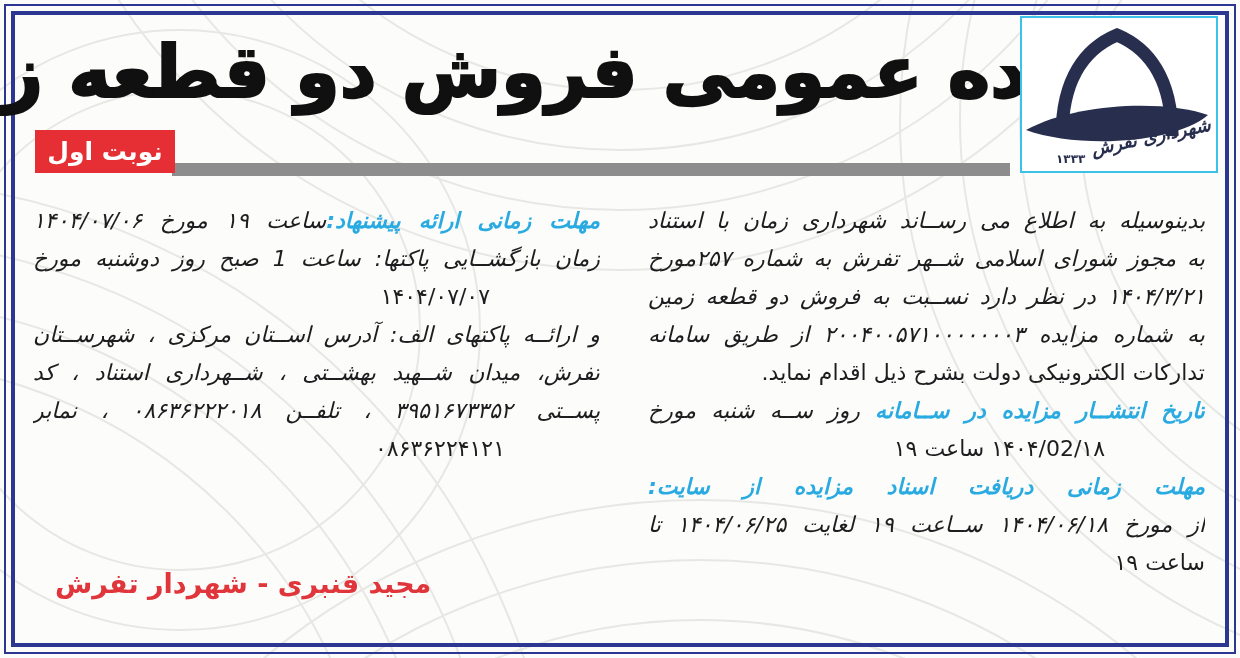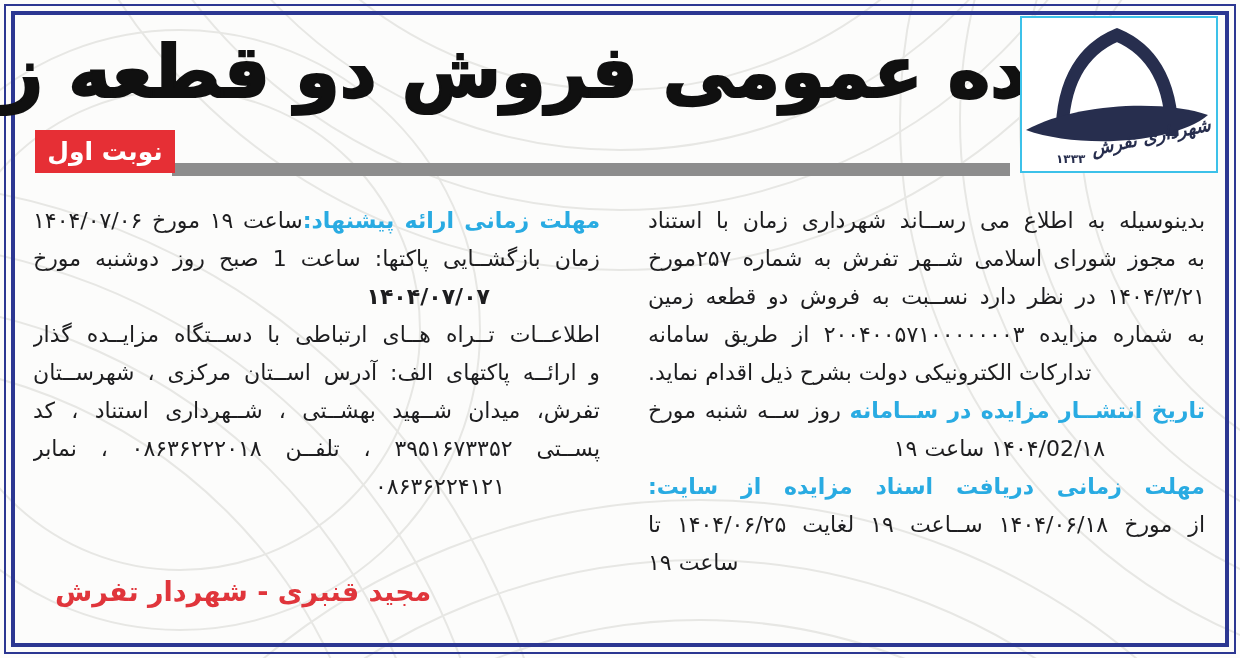--- a/index.html
+++ b/index.html
@@ -43,26 +43,26 @@
     font-size:12px;font-weight:bold;letter-spacing:2px;margin-top:8px;
   }
 
   .col{position:absolute;top:202px;z-index:2;direction:rtl;color:var(--body);}
   .col-right{left:648px;width:557px;}
   .col-left{left:33px;width:567px;}
   .line{
     height:38px;line-height:38px;font-size:22px;overflow:hidden;
     direction:rtl;white-space:nowrap;
   }
-  .line.justify{white-space:normal;text-align:justify;text-align-last:justify;}
-  .line.left{text-align:left;}
+  .line.justify{white-space:normal;text-align:justify;text-align-last:justify;font-style:italic;}
+  .line.left{text-align:right;}
   .line.right{text-align:right;}
   .hl{color:var(--blue);font-weight:bold;}
   .signature{
-    margin-top:32px;font-size:27px;font-weight:bold;color:var(--sigred);
+    margin-top:24px;font-size:27px;font-weight:bold;color:var(--sigred);
     text-align:left;direction:rtl;padding-left:22px;white-space:nowrap;
   }
 </style>
 </head>
 <body>
 
 <div class="page">
 
   <svg class="waves" width="1240" height="658" aria-hidden="true">
     <g fill="none" stroke="#e7e7e4" stroke-width="2">
@@ -111,22 +111,21 @@
       <div class="line justify"><span class="hl">تاریخ انتشــار مزایده در ســامانه</span><span> روز ســه شنبه مورخ</span></div>
       <div class="line right" style="padding-left: 0px; padding-right: 100px;"><span>۱۴۰۴/02/۱۸ ساعت ۱۹</span></div>
       <div class="line justify"><span class="hl">مهلت زمانی دریافت اسناد مزایده از سایت:</span></div>
       <div class="line justify"><span>از مورخ ۱۴۰۴/۰۶/۱۸ ســاعت ۱۹ لغایت ۱۴۰۴/۰۶/۲۵ تا</span></div>
       <div class="line left"><span>ساعت ۱۹</span></div>
     </section>
   <section class="col col-left" id="col-left">
 
   <div class="line justify"><span class="hl">مهلت زمانی ارائه پیشنهاد:</span><span>ساعت ۱۹ مورخ ۱۴۰۴/۰۷/۰۶</span></div>
       <div class="line justify"><span>زمان بازگشــایی پاکتها: ساعت 1 صبح روز دوشنبه مورخ</span></div>
-      <div class="line right" style="padding-left: 0px; padding-right: 110px; font-weight: bold;"><span>۱۴۰۴/۰۷/۰۷</span></div>
-      <div class="line justify"><span>اطلاعــات تــراه هــای ارتباطی با دســتگاه مزایــده گذار</span></div>
+      <div class="line right" style="padding-left: 0px; padding-right: 110px;"><span>۱۴۰۴/۰۷/۰۷</span></div>
       <div class="line justify"><span>و ارائــه پاکتهای الف: آدرس اســتان مرکزی ، شهرســتان</span></div>
       <div class="line justify"><span>تفرش، میدان شــهید بهشــتی ، شــهرداری استناد ، کد</span></div>
       <div class="line justify"><span>پســتی ۳۹۵۱۶۷۳۳۵۲ ، تلفــن ۰۸۶۳۶۲۲۲۰۱۸ ، نمابر</span></div>
       <div class="line right" style="padding-left: 0px; padding-right: 95px;"><span>۰۸۶۳۶۲۲۴۱۲۱</span></div>
     </section>
   <div style="position:absolute;left:33px;top:544px;width:567px;z-index:2;">
     <div class="signature">مجید قنبری - شهردار تفرش</div>
   </div>
 
 </div>

